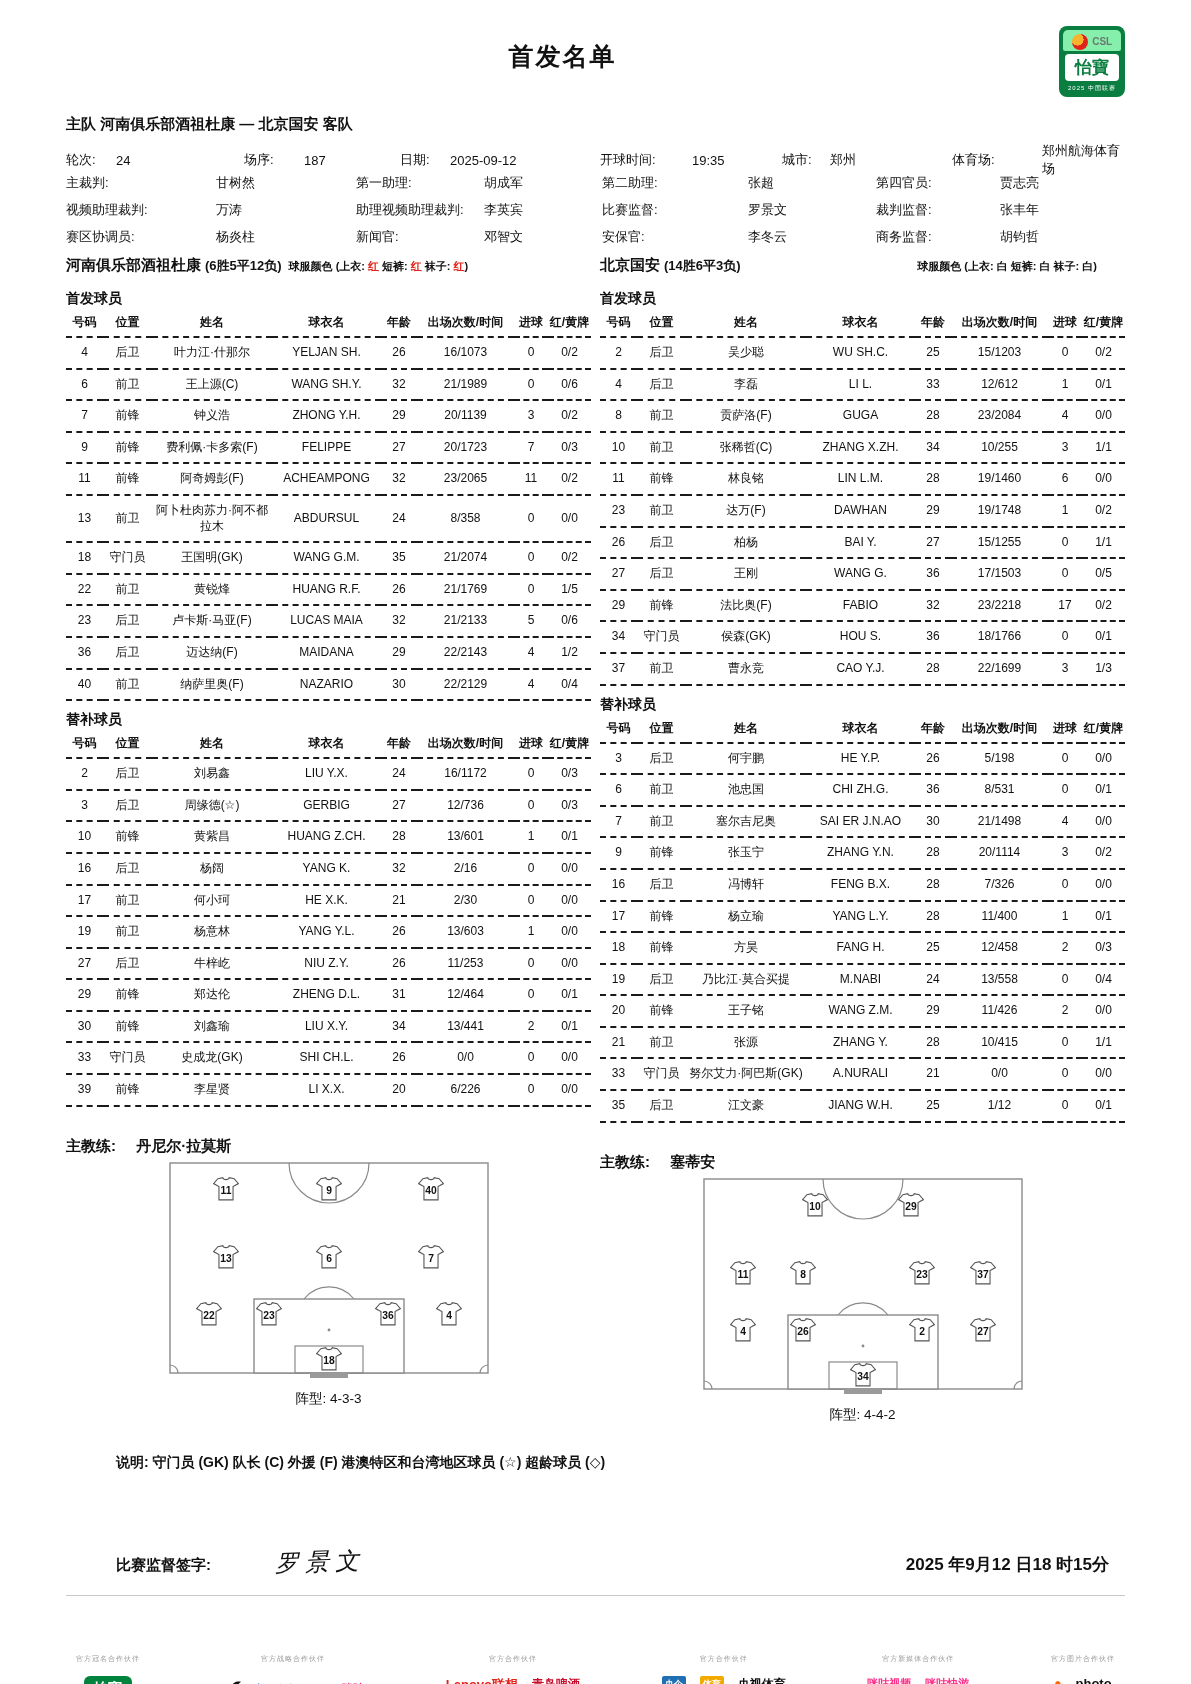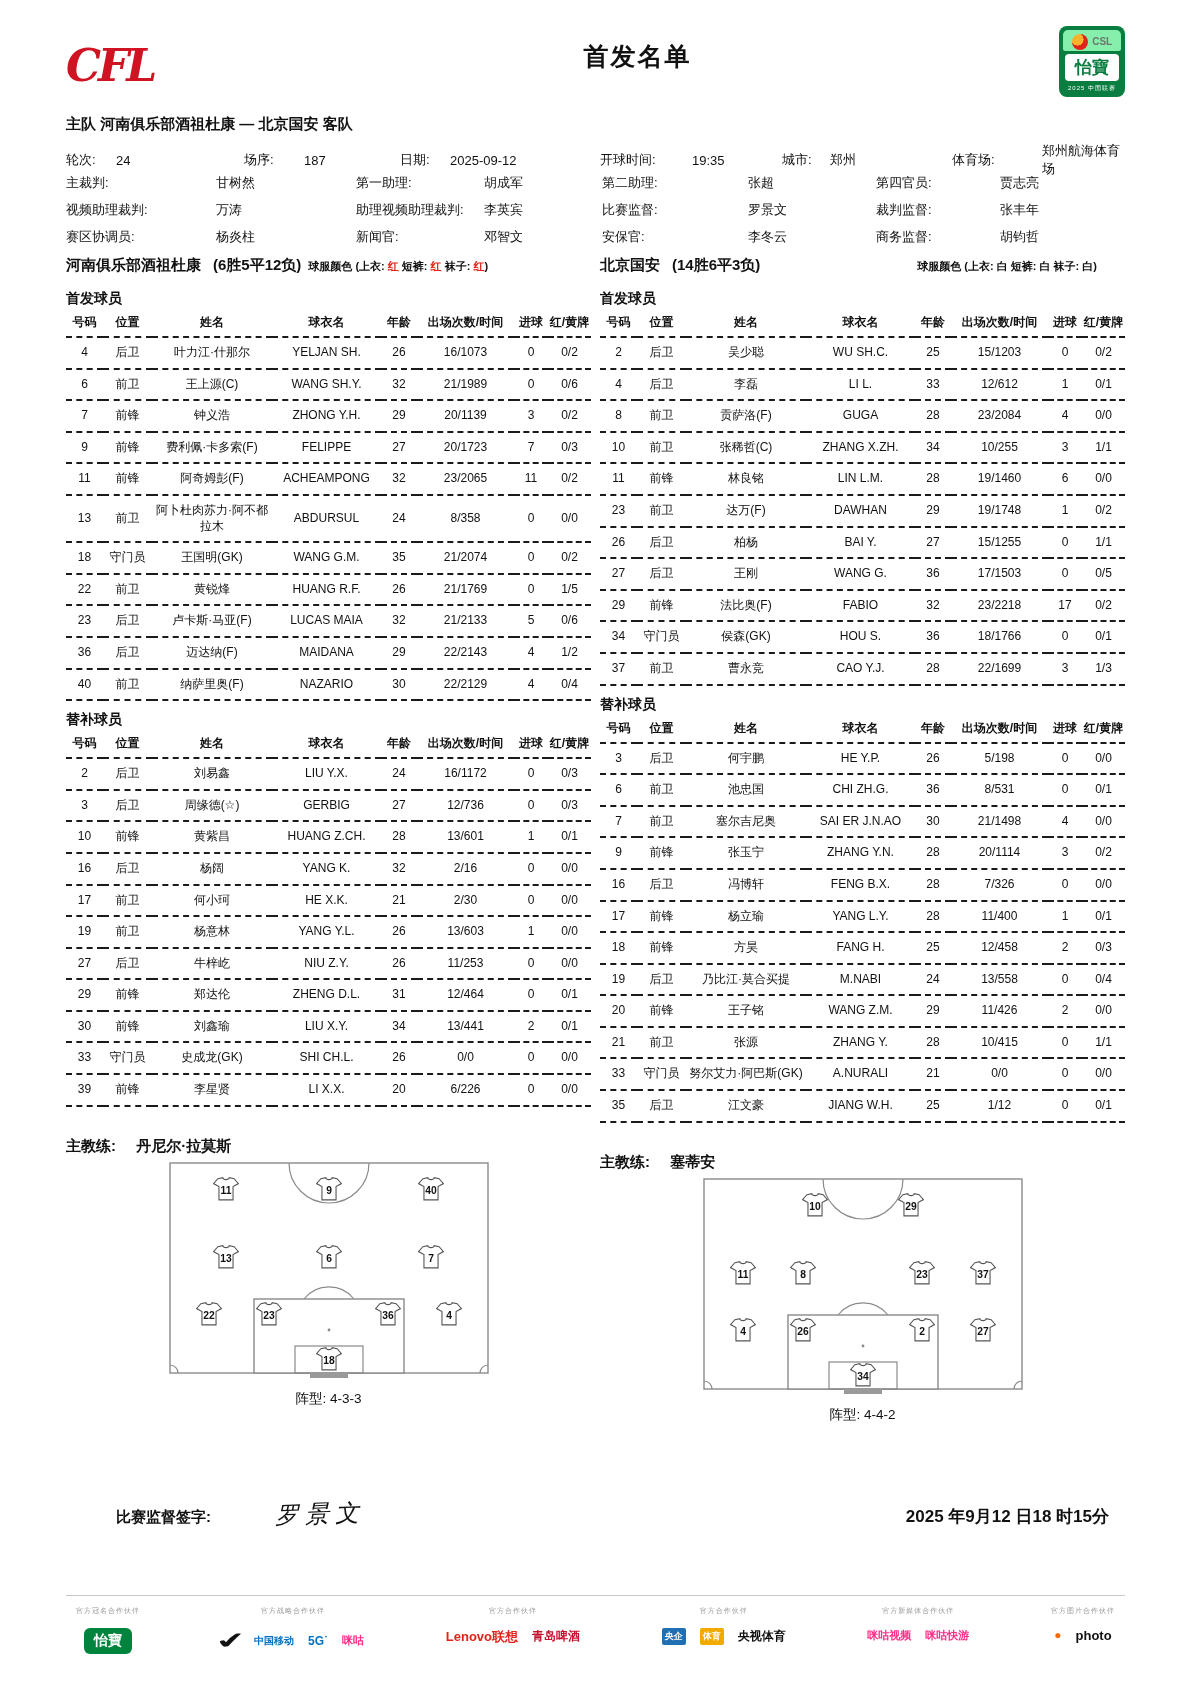--- a/index.html
+++ b/index.html
@@ -29,21 +29,21 @@
   .matchup { font-size:15px; font-weight:bold; margin:18px 0 8px; }
   .inforow, .inforow1 { display:grid; font-size:13px; height:27px; align-items:center; }
   .inforow1 { grid-template-columns:50px 128px 60px 96px 50px 150px 92px 90px 48px 122px 90px auto; }
   .inforow  { grid-template-columns:150px 140px 128px 118px 146px 128px 124px auto; }
 
   
   .halves { display:flex; gap:9px; align-items:flex-start; margin-top:6px; }
   .half { width:525px; }
   .team-head { display:flex; align-items:baseline; height:24px; }
   .tname { font-size:15px; font-weight:bold; }
-  .trec { font-size:15px; font-weight:bold; margin-left:12px; }
+  .trec { font-size:13px; font-weight:bold; margin-left:4px; }
   .kit { font-size:11px; font-weight:bold; margin-left:7px; white-space:nowrap; }
   .kit-away { margin-left:auto; margin-right:28px; }
   .seclabel { font-size:14px; font-weight:bold; margin:10px 0 2px; }
 
   table.roster { width:525px; border-collapse:collapse; table-layout:fixed; font-size:12px; }
   .roster th { font-weight:bold; border-bottom:2px dashed #1a1a1a; padding:4px 0 5px; font-size:12px; }
   .roster td { border-bottom:2px dashed #1a1a1a; text-align:center; padding:7px 0; line-height:1.3; word-break:break-all; }
 
   .coach { font-size:15px; font-weight:bold; margin:30px 0 6px; }
   .coach .cname { margin-left:16px; }
@@ -82,23 +82,20 @@
   .logo-photodot { color:#ff6a00; font-size:12px; }
   .logo-photo { color:#111; font-size:13px; font-weight:bold; }
   .bottomline { position:absolute; left:66px; right:66px; bottom:88px; border-top:1px solid #c9c9c9; }
 </style>
 </head>
 <body>
 
 <div class="page">
 
   <div class="hdr">
-    <div class="cfl">
-      <span class="cfl-text">CFL</span>
-    </div>
     <div class="titles">
       <div class="title2">首发名单</div>
     </div>
     <div class="csl-badge">
       <div class="csl-top">
         <span class="csl-sun"></span>
         <span class="csl-txt">CSL</span>
       </div>
       <div class="csl-brand">怡寶</div>
       <div class="csl-year">2025 中国联赛</div>
@@ -849,20 +846,21 @@
               <path d="M4.5 1.5 L9 .5 C9.5 3 14.5 3 15 .5 L19.5 1.5 L23.5 6 L18.5 8.8 L18.5 21 L5.5 21 L5.5 8.8 L.5 6 Z" fill="#fff" stroke="#555" stroke-width="1"></path>
               <text x="12" y="16" text-anchor="middle" font-size="9.5" font-weight="bold" fill="#111">34</text>
             </svg></div>
         </div>
       <div class="formation">
         <span class="flabel">阵型: 4-4-2</span>
       </div>
     </div>
   </div>
 
+  <div class="legend">说明: 守门员 (GK) 队长 (C) 外援 (F) 港澳特区和台湾地区球员 (☆) 超龄球员 (◇)</div>
 
   <div class="sigrow">
     <span class="siglabel">比赛监督签字:</span>
     <span class="signame">罗景文</span>
     <span class="sigdate">2025 年9月12 日18 时15分</span>
   </div>
 
   <div class="footer">
       <div class="sponsor-group">
         <div class="sponsor-label">官方冠名合作伙伴</div>

